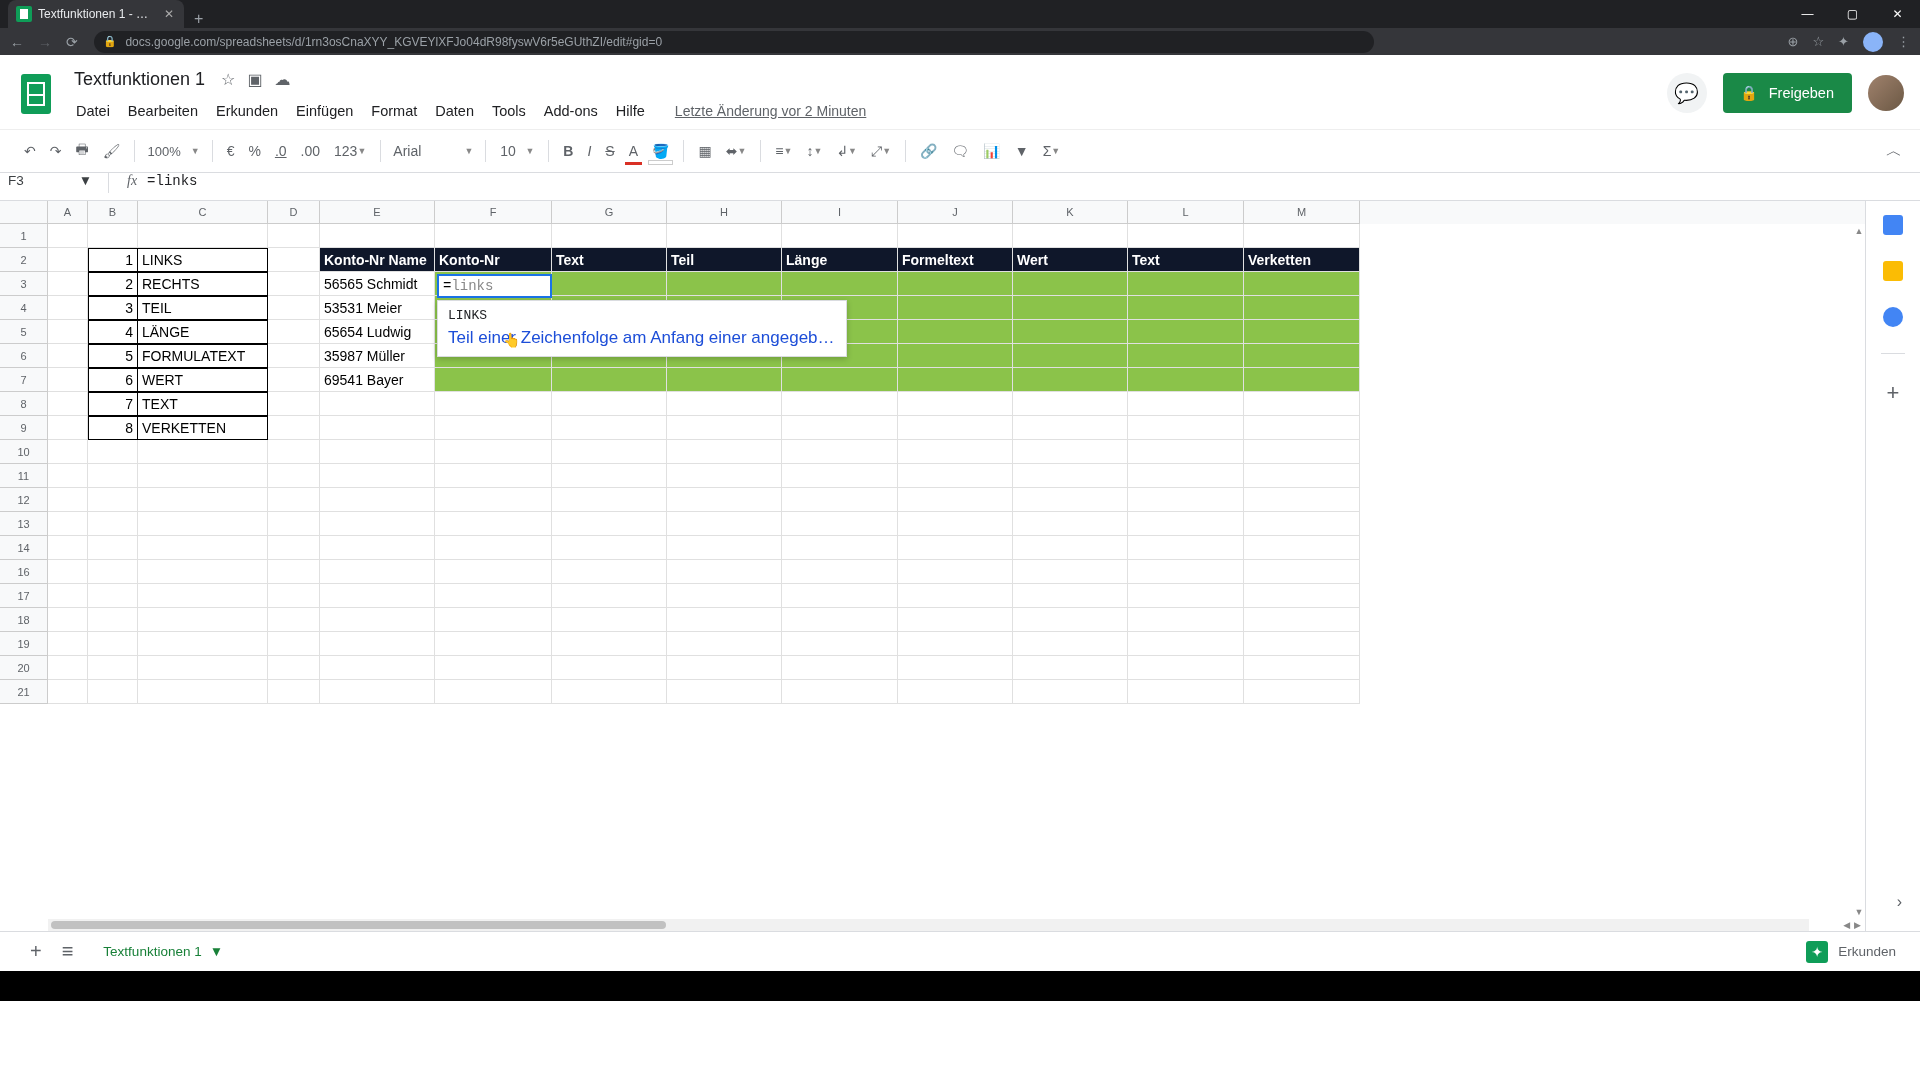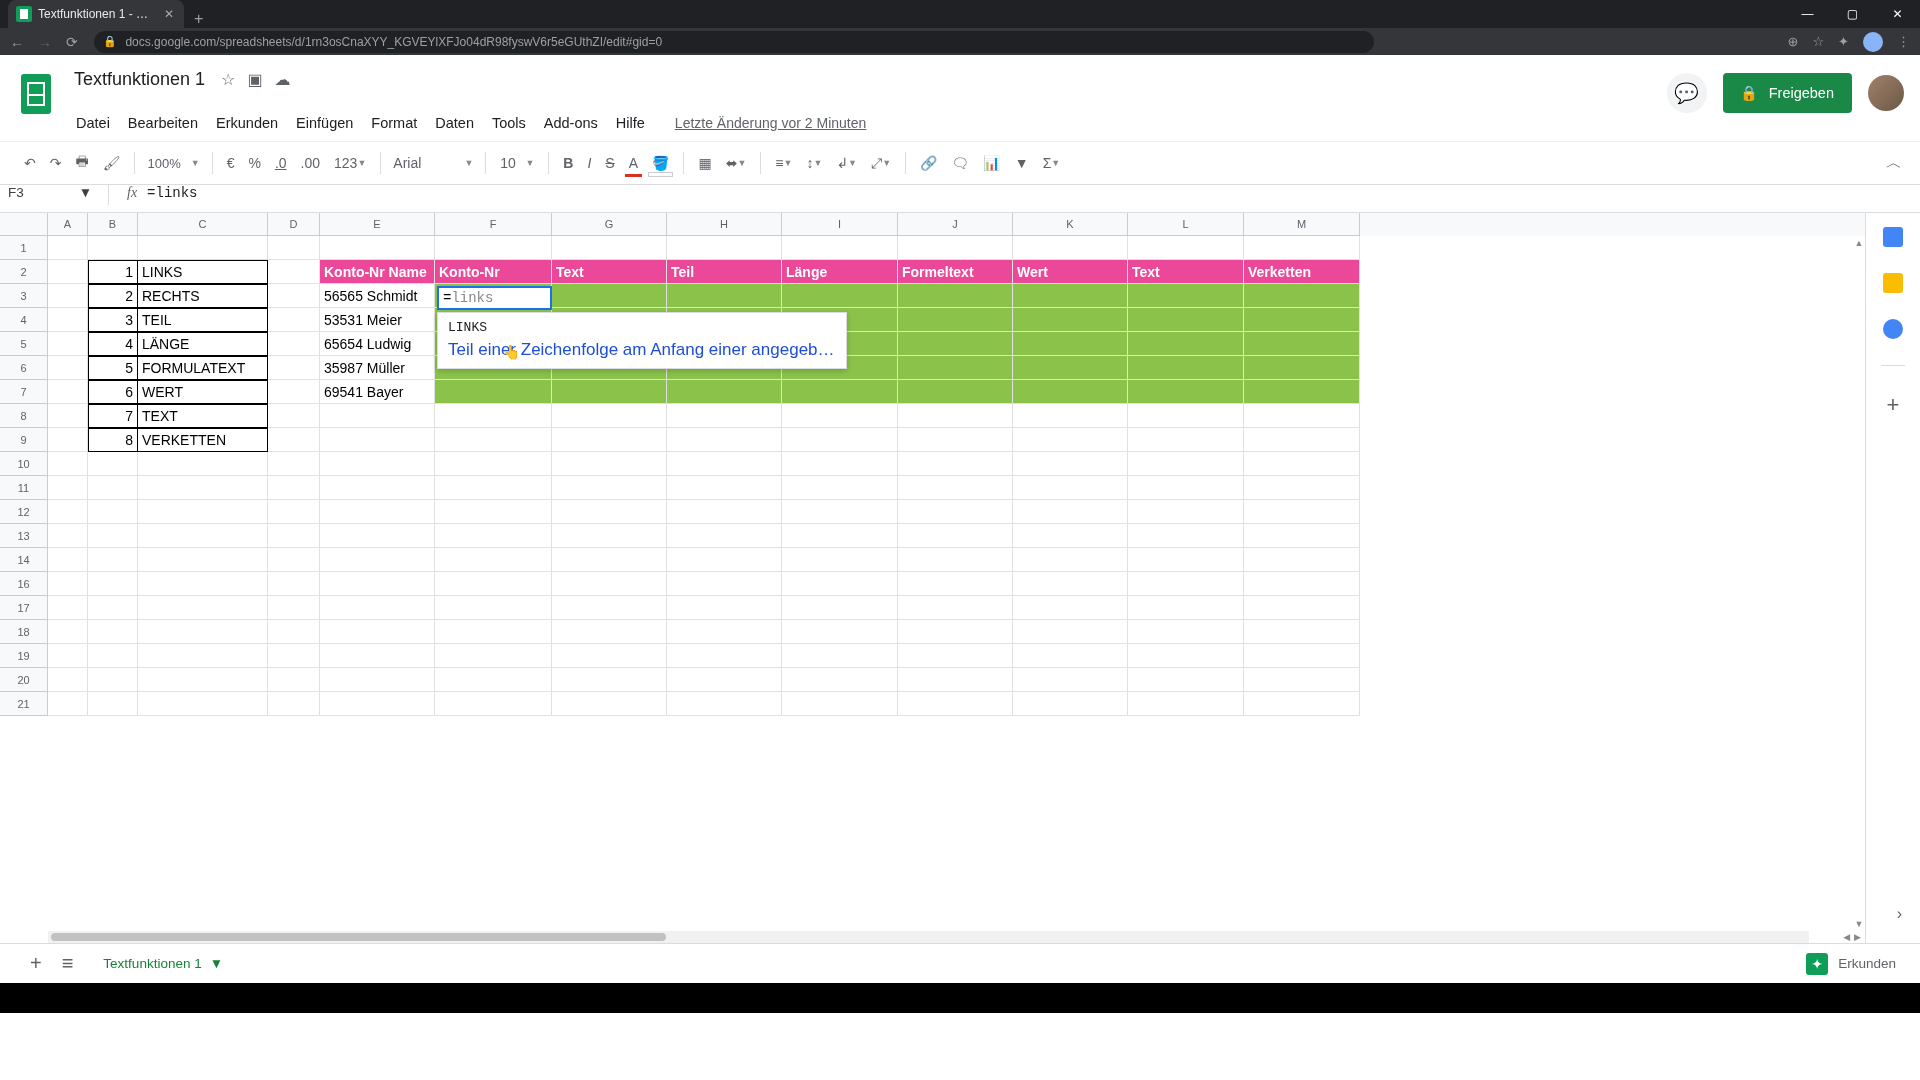--- a/index.html
+++ b/index.html
@@ -27,21 +27,21 @@
   
   .app-header { display: flex; align-items: flex-start; padding: 8px 16px 0 8px; gap: 4px; }
   .sheets-logo { width: 40px; height: 54px; display: flex; align-items: center; justify-content: center; margin: 4px 8px 0 8px; }
   .sheets-logo-inner { width: 30px; height: 40px; background: #0f9d58; border-radius: 3px; position: relative; }
   .sheets-logo-inner::before { content: ""; position: absolute; top: 8px; left: 6px; right: 6px; bottom: 8px; border: 2px solid white; }
   .sheets-logo-inner::after { content: ""; position: absolute; top: 8px; left: 6px; right: 6px; height: 2px; background: white; top: 50%; }
   .header-main { flex: 1; }
   .title-row { display: flex; align-items: center; gap: 10px; height: 32px; }
   .doc-title { font-size: 18px; color: #202124; padding: 2px 6px; }
   .title-icons { display: flex; gap: 12px; color: #5f6368; font-size: 16px; }
-  .menu-bar { display: flex; gap: 2px; margin-top: 16px; align-items: center; }
+  .menu-bar { display: flex; gap: 2px; margin-top: 4px; align-items: center; }
   .menu-bar span { font-size: 14.5px; color: #202124; padding: 4px 8px; }
   .menu-bar .last-edit { color: #5f6368; text-decoration: underline; margin-left: 12px; font-size: 14px;}
   .header-right { display: flex; align-items: center; gap: 16px; padding-top: 10px; }
   .comment-btn { width: 40px; height: 40px; border-radius: 50%; display: flex; align-items: center; justify-content: center; color: #5f6368; font-size: 20px; background: #f1f3f4; }
   .share-btn { background: #1a8947; color: white; border-radius: 4px; height: 40px; padding: 0 18px; display: flex; align-items: center; gap: 10px; font-size: 14.5px; font-weight: 500; }
   .user-avatar { width: 36px; height: 36px; border-radius: 50%; background: linear-gradient(135deg, #a0826d, #6b5844); }
   
   
   .toolbar { height: 44px; border-top: 1px solid #eee; border-bottom: 1px solid #dadce0; display: flex; align-items: center; padding: 0 18px; gap: 2px; margin-top: 6px; color: #5f6368; }
   .toolbar .tb-btn { padding: 4px 6px; display: flex; align-items: center; font-size: 14px; }
@@ -74,21 +74,21 @@
   .col-h { height: 23px; border-right: 1px solid #ccc; border-bottom: 1px solid #ccc; background: #f8f9fa; display: flex; align-items: center; justify-content: center; font-size: 11px; color: #5f6368; }
   .row { display: flex; height: 24px; }
   .row-h { width: 48px; background: #f8f9fa; border-right: 1px solid #ccc; border-bottom: 1px solid #ccc; display: flex; align-items: center; justify-content: center; font-size: 11px; color: #5f6368; }
   .cell { border-right: 1px solid #e0e0e0; border-bottom: 1px solid #e0e0e0; display: flex; align-items: center; padding: 0 4px; font-size: 14px; color: #000; white-space: nowrap; overflow: visible; }
   .cell.right { justify-content: flex-end; }
   .tb-top { border-top: 1px solid #000 !important; }
   .tb-bot { border-bottom: 1px solid #000 !important; }
   .tb-left { border-left: 1px solid #000 !important; }
   .tb-right { border-right: 1px solid #000 !important; }
   
-  .hdr-cell { background: #ec4899; color: #fff; font-weight: bold; }
+  .hdr-cell { background: #0f172a; color: #fff; font-weight: bold; }
   .green-cell { background: #8bc34a; }
   
   
   .cA { width: 40px; } .cB { width: 50px; } .cC { width: 130px; } .cD { width: 52px; }
   .cE { width: 115px; } .cF { width: 117px; } .cG { width: 115px; } .cH { width: 115px; }
   .cI { width: 116px; } .cJ { width: 115px; } .cK { width: 115px; } .cL { width: 116px; }
   .cM { width: 116px; }
   
   
   .cell-editor { position: absolute; left: 437px; top: 73px; width: 115px; height: 24px; background: #fff; border: 2px solid #1a73e8; font-family: 'Consolas','Courier New',monospace; font-size: 14px; padding: 0 4px; display: flex; align-items: center; z-index: 10; }

